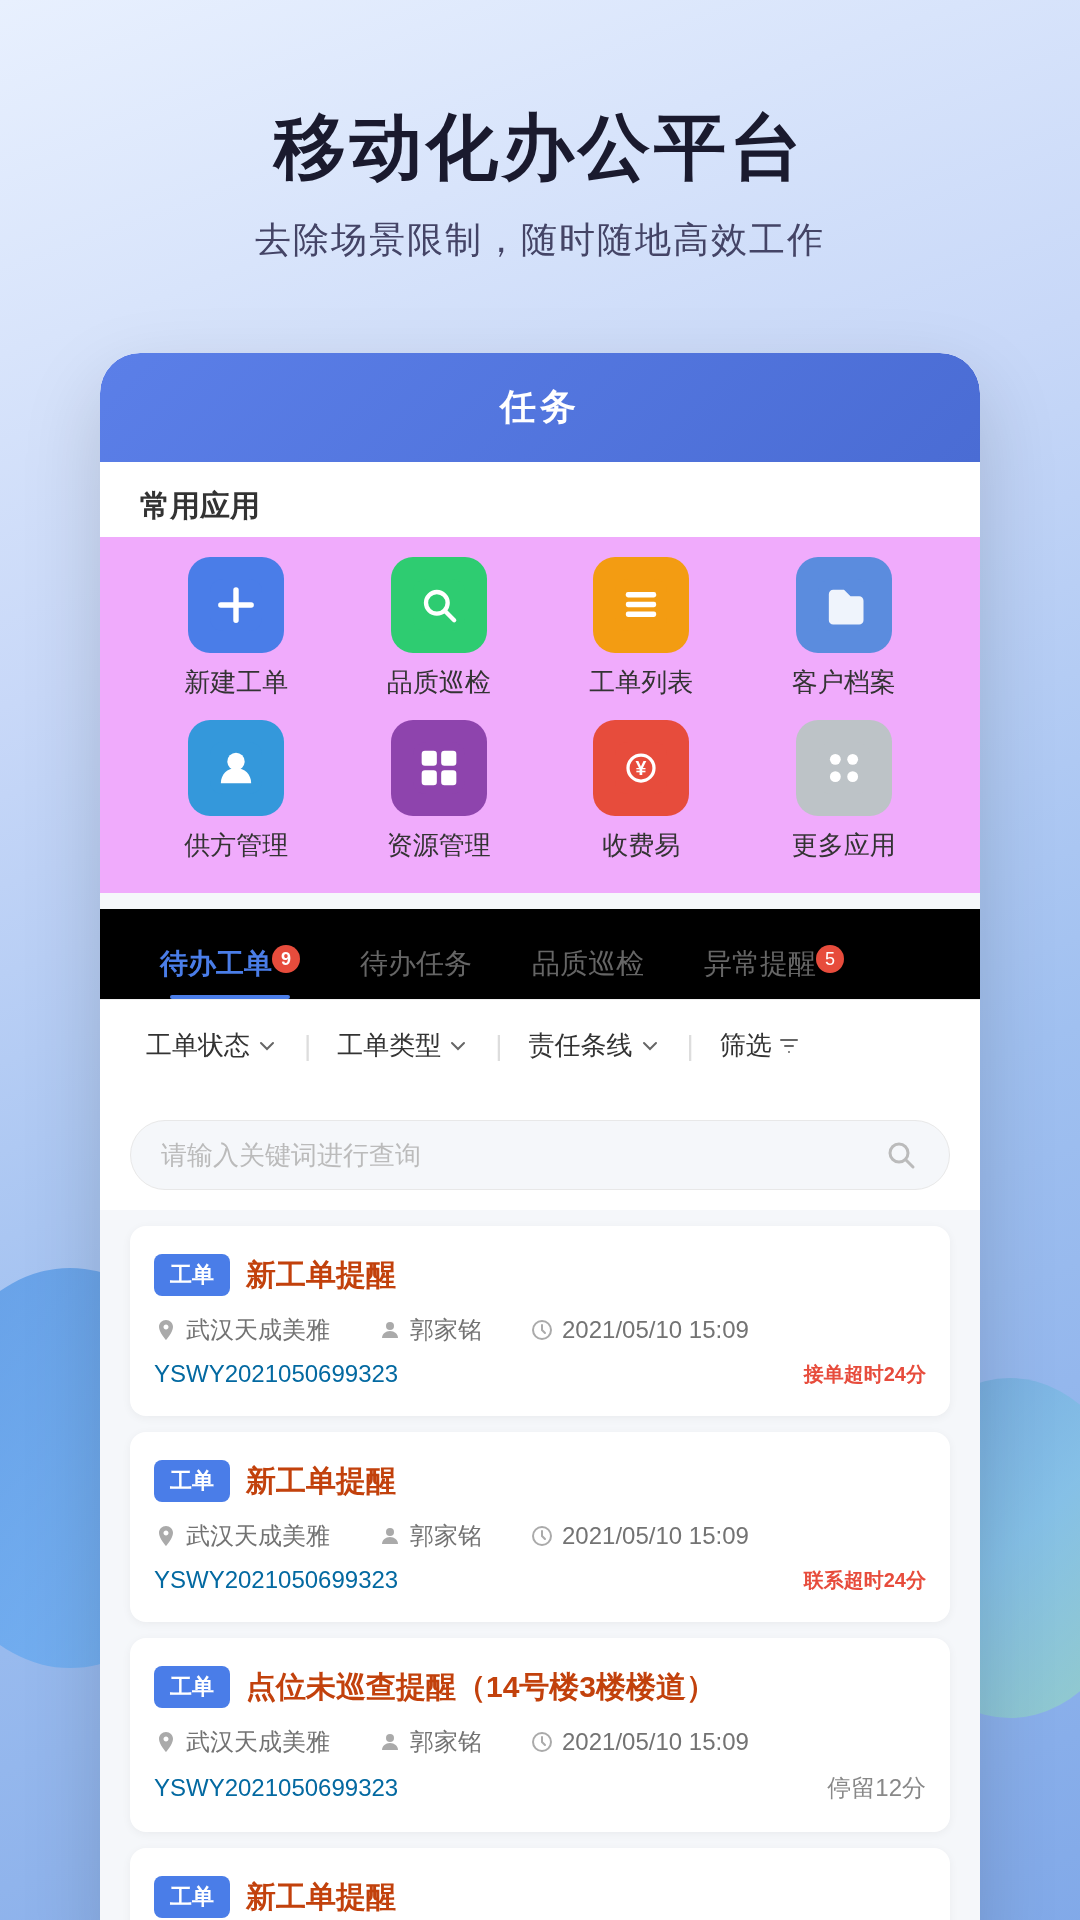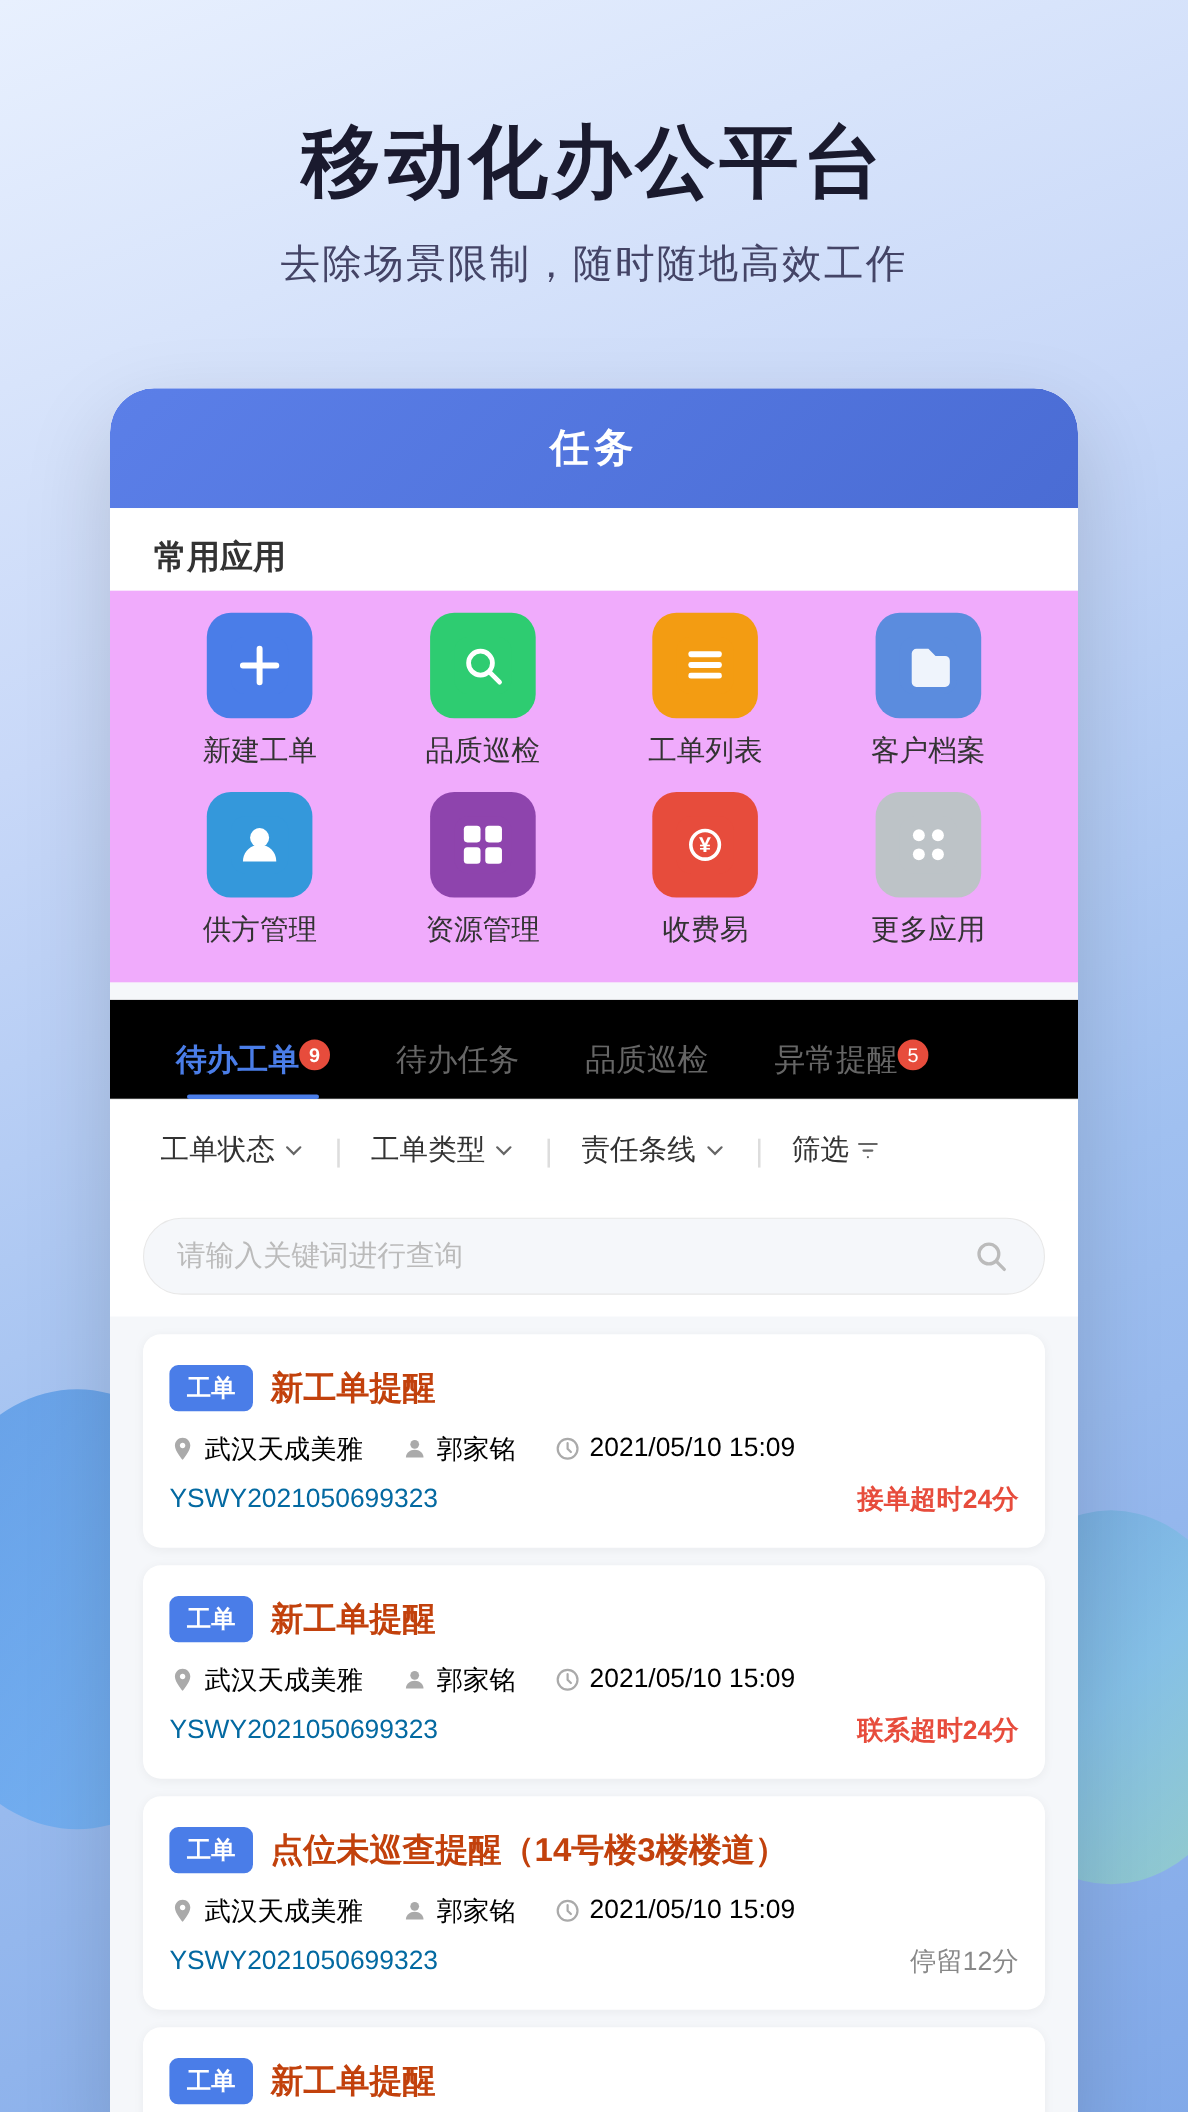--- a/index.html
+++ b/index.html
@@ -208,23 +208,24 @@
     
     .search-bar {
       background: #fff;
       padding: 16px 30px 20px;
     }
     .search-input-wrap {
       background: #f5f7fa;
       border: 1px solid #e8e8e8;
       border-radius: 40px;
       display: flex;
-      align-items: flex-start;
+      align-items: center;
       padding: 16px 30px;
       gap: 16px;
+      margin-top: 13px;
     }
     .search-placeholder {
       flex: 1;
       font-size: 26px;
       color: #bbb;
     }
 
     
     .cards-list {
       padding: 16px 30px;
@@ -257,42 +258,42 @@
     }
     .card-title {
       font-size: 30px;
       font-weight: 600;
       color: #c2410c;
     }
 
     .card-meta {
       display: flex;
       align-items: center;
-      gap: 35px;
+      gap: 48px;
       font-size: 24px;
-      color: #000000;
+      color: #737373;
       margin-bottom: 14px;
     }
     .meta-item {
       display: flex;
       align-items: center;
       gap: 8px;
     }
 
     .card-footer {
       display: flex;
       align-items: center;
       justify-content: space-between;
     }
     .card-order-no {
       font-size: 24px;
       color: #0369a1;
     }
     .card-status-red {
-      font-size: 24px;
+      font-size: 20px;
       color: #e74c3c;
       font-weight: 600;
     }
     .card-status-gray {
       font-size: 24px;
       color: #888;
     }
   </style>
 </head>
 <body>

